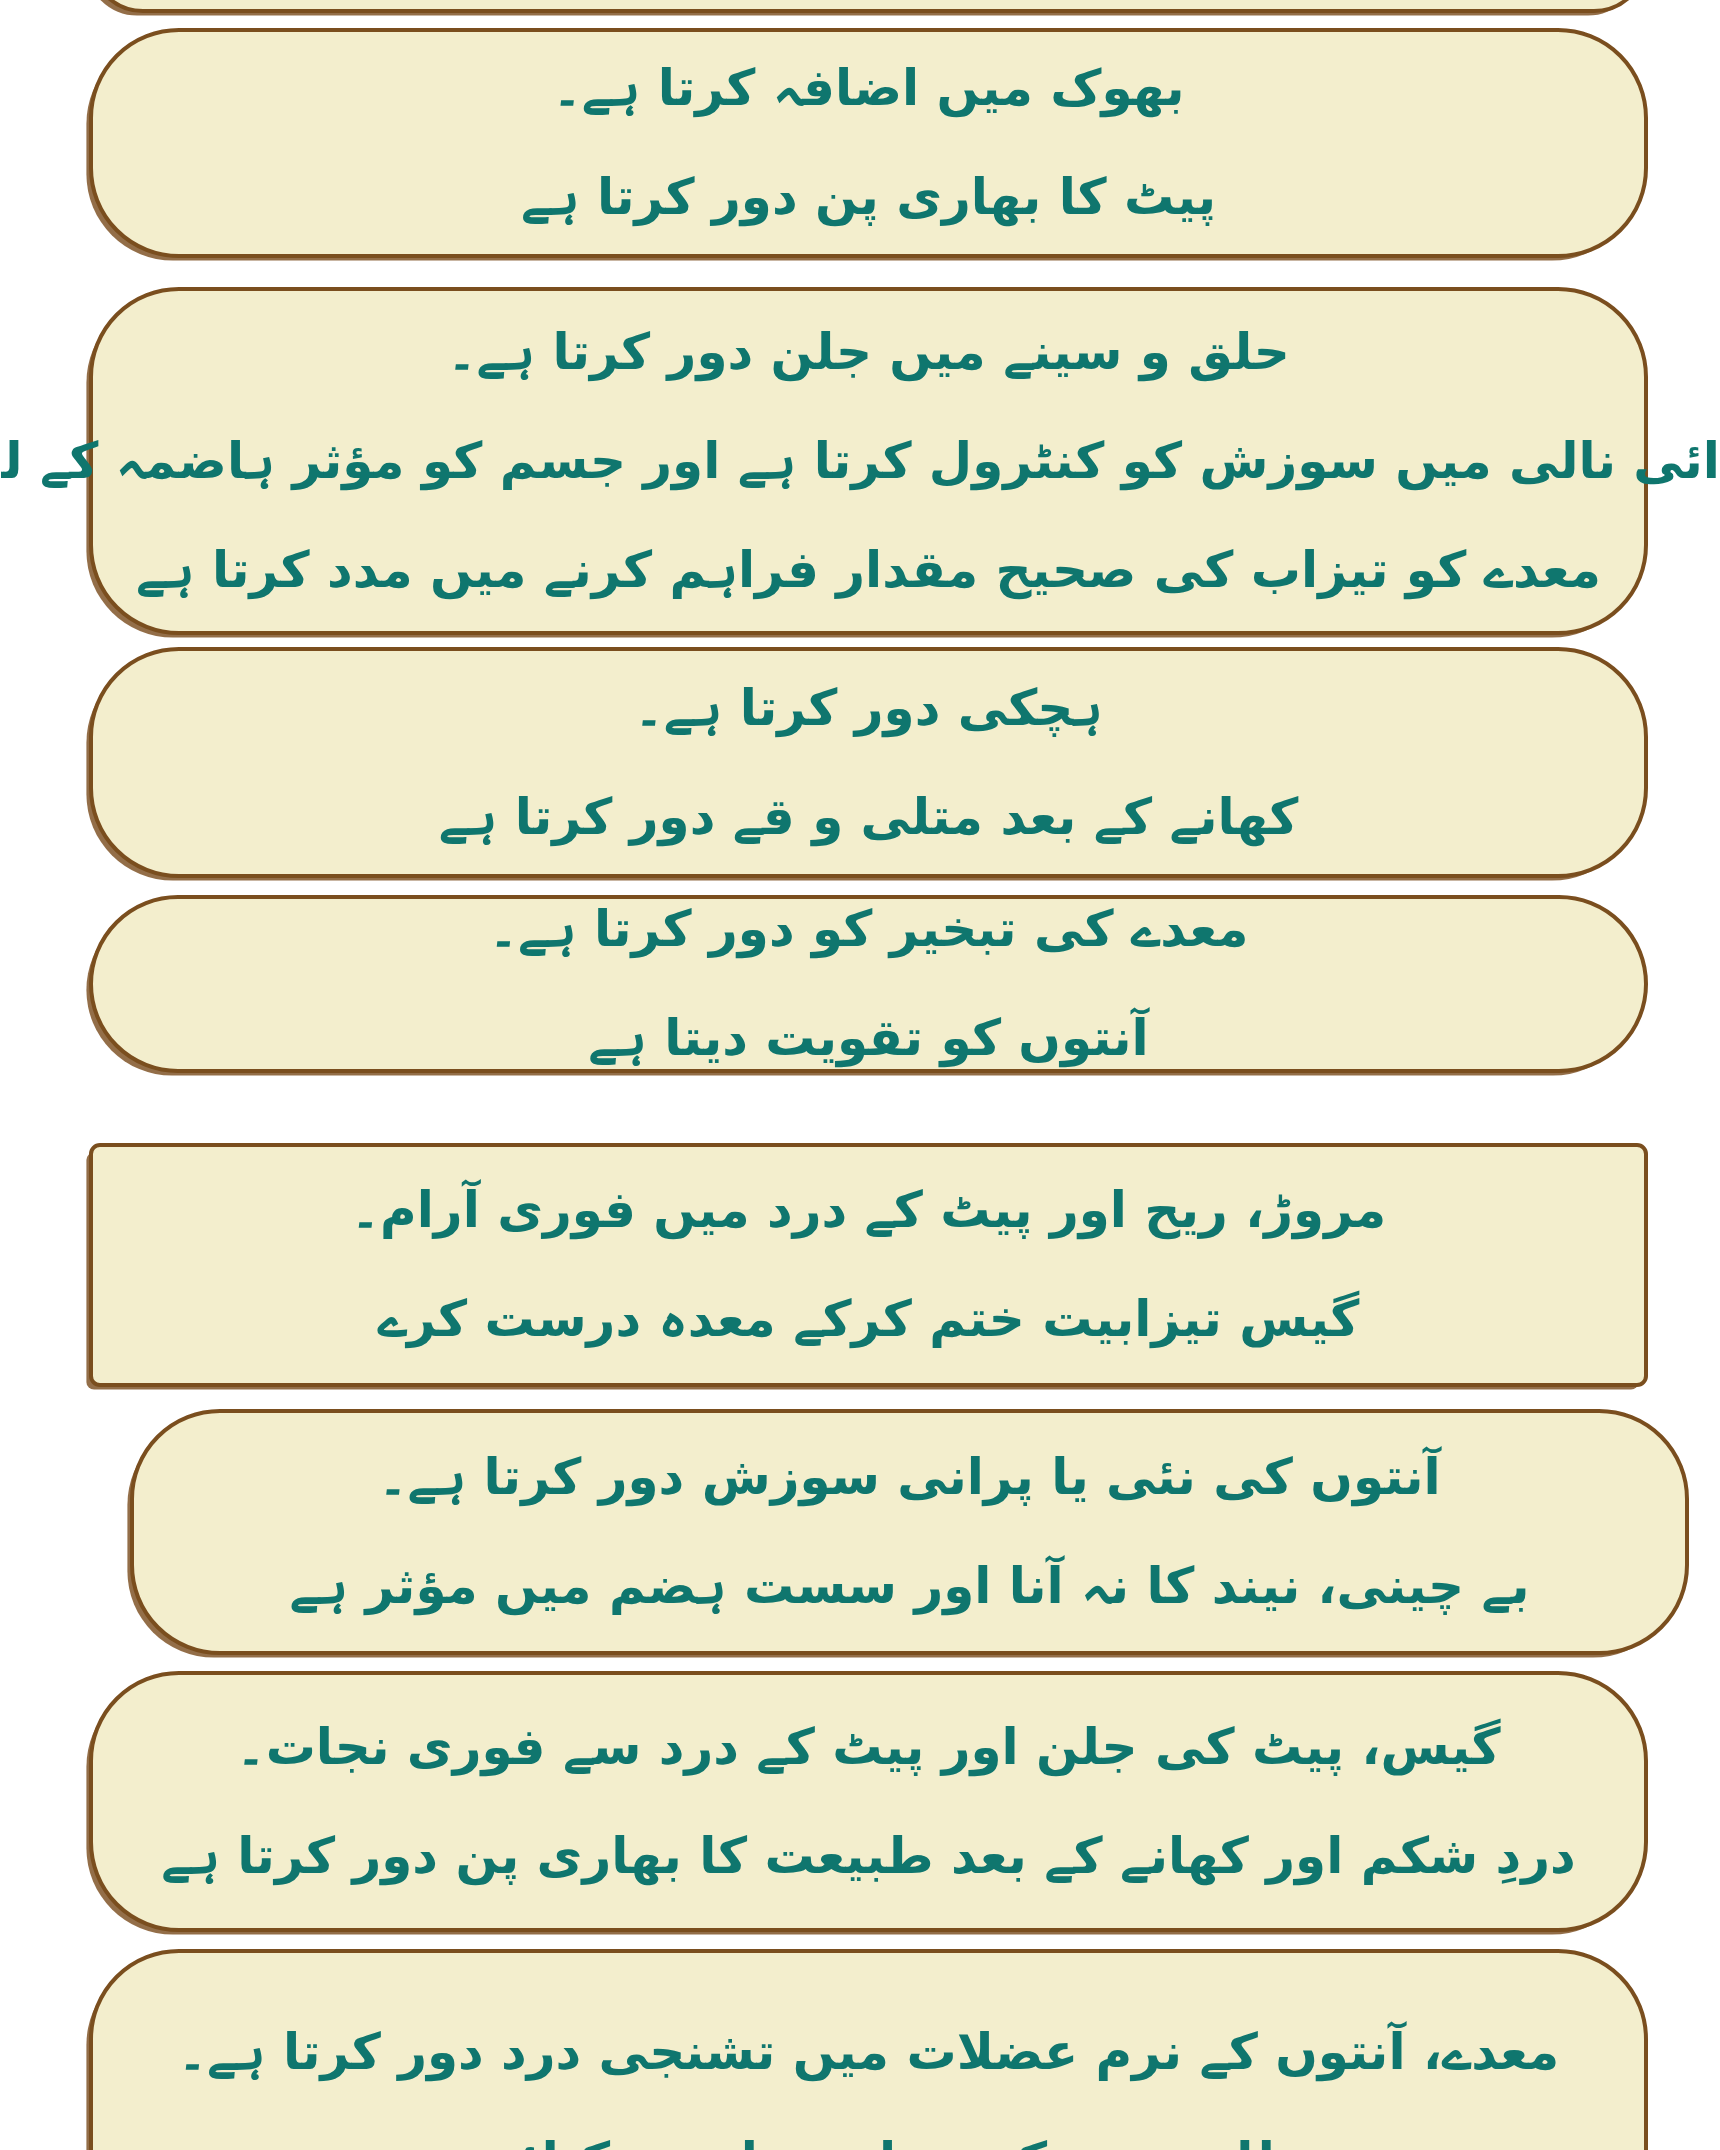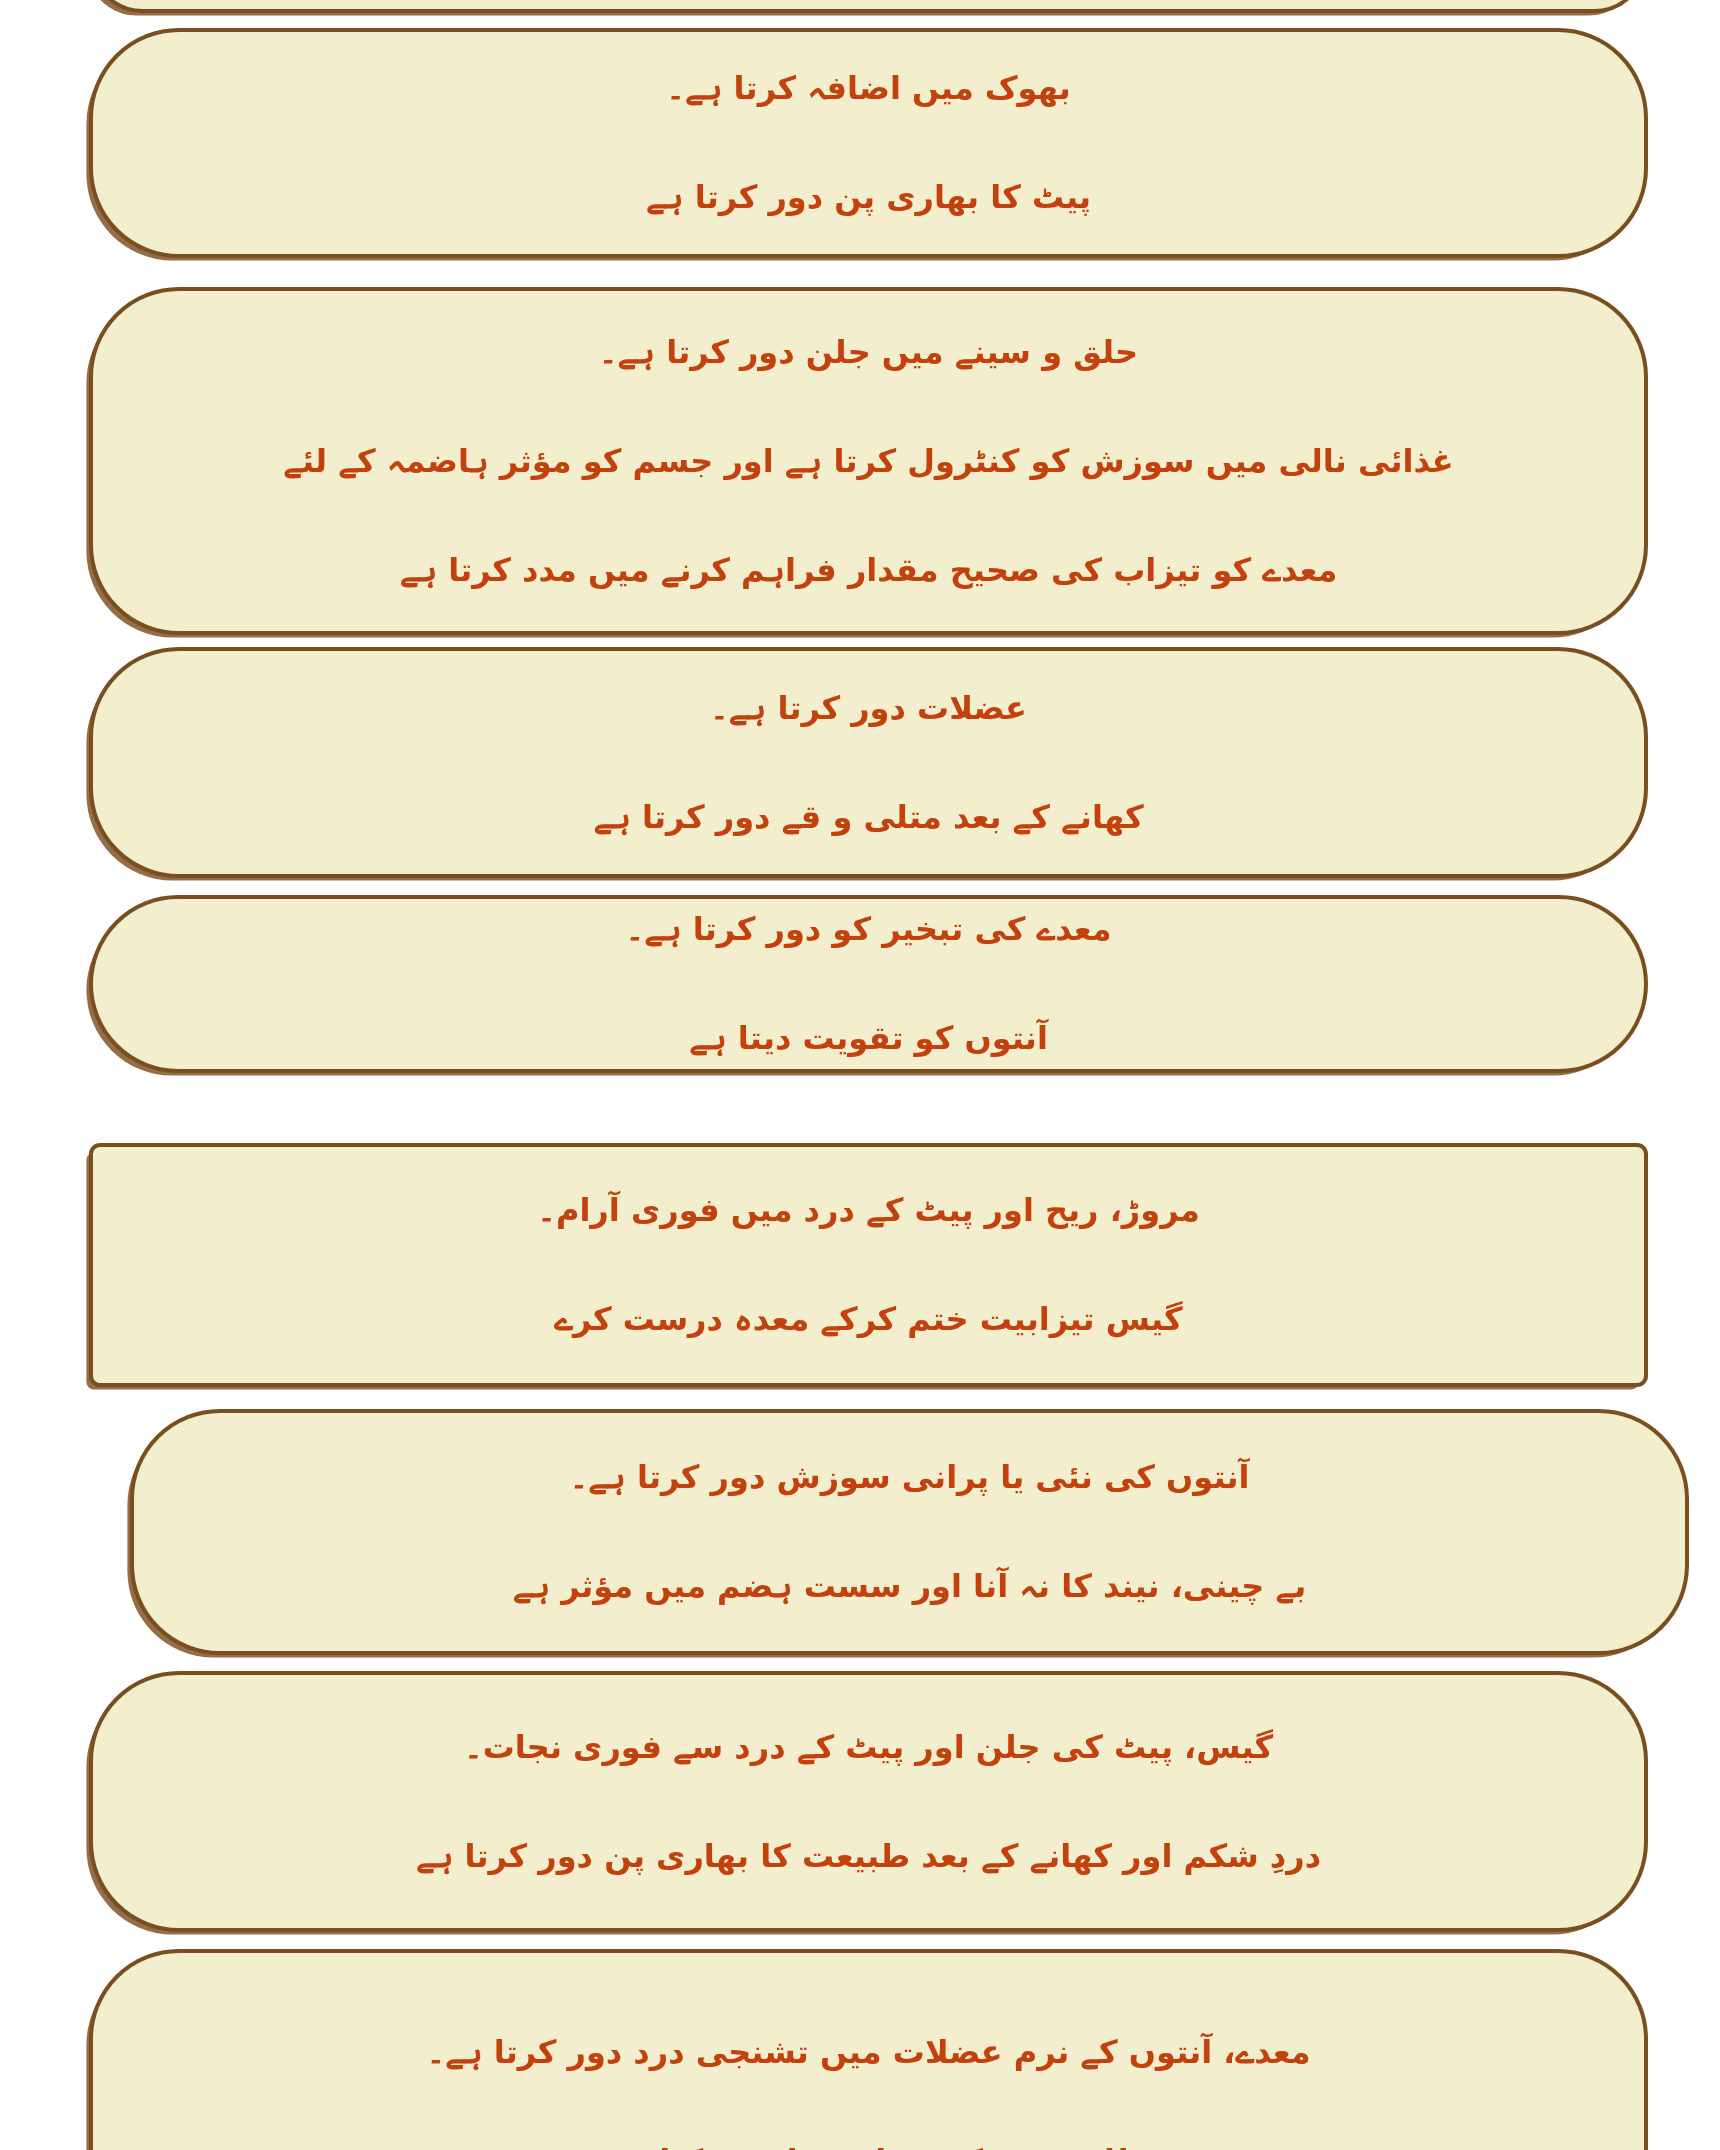--- a/index.html
+++ b/index.html
@@ -29,23 +29,23 @@
     display: flex;
     flex-direction: column;
     align-items: center;
     justify-content: center;
   }
   .line {
     font-family: "DejaVu Sans", sans-serif;
     direction: rtl;
     unicode-bidi: embed;
     text-align: center;
-    color: #c2410c;
+    color: #0f766e;
     font-weight: bold;
-    font-size: 32px;
+    font-size: 50px;
     line-height: 109px;
     white-space: nowrap;
   }
   
   .b0 { top: -95px; height: 108px; }
   .b1 { top: 28px;   height: 230px; }
   .b2 { top: 287px;  height: 348px; align-items: center; }
   .b3 { top: 647px;  height: 231px; }
   .b4 { top: 895px; height: 178px; }
   .b5 { top: 1143px; height: 244px; border-radius: 11px; }
@@ -65,21 +65,21 @@
     <div class="line">پیٹ کا بھاری پن دور کرتا ہے</div>
   </div>
 
   <div class="box b2">
     <div class="line">حلق و سینے میں جلن دور کرتا ہے۔</div>
     <div class="line">غذائی نالی میں سوزش کو کنٹرول کرتا ہے اور جسم کو مؤثر ہاضمہ کے لئے</div>
     <div class="line">معدے کو تیزاب کی صحیح مقدار فراہم کرنے میں مدد کرتا ہے</div>
   </div>
 
   <div class="box b3">
-    <div class="line">عضلات دور کرتا ہے۔</div>
+    <div class="line">ہچکی دور کرتا ہے۔</div>
     <div class="line">کھانے کے بعد متلی و قے دور کرتا ہے</div>
   </div>
 
   <div class="box b4">
     <div class="line">معدے کی تبخیر کو دور کرتا ہے۔</div>
     <div class="line">آنتوں کو تقویت دیتا ہے</div>
   </div>
 
   <div class="box b5">
     <div class="line">مروڑ، ریح اور پیٹ کے درد میں فوری آرام۔</div>

